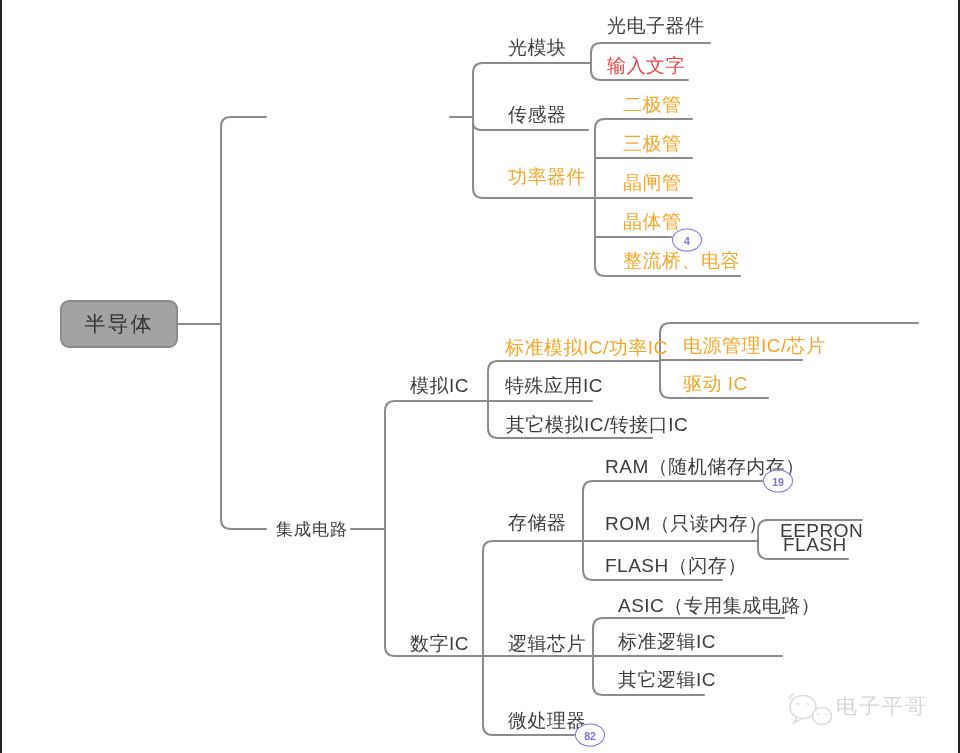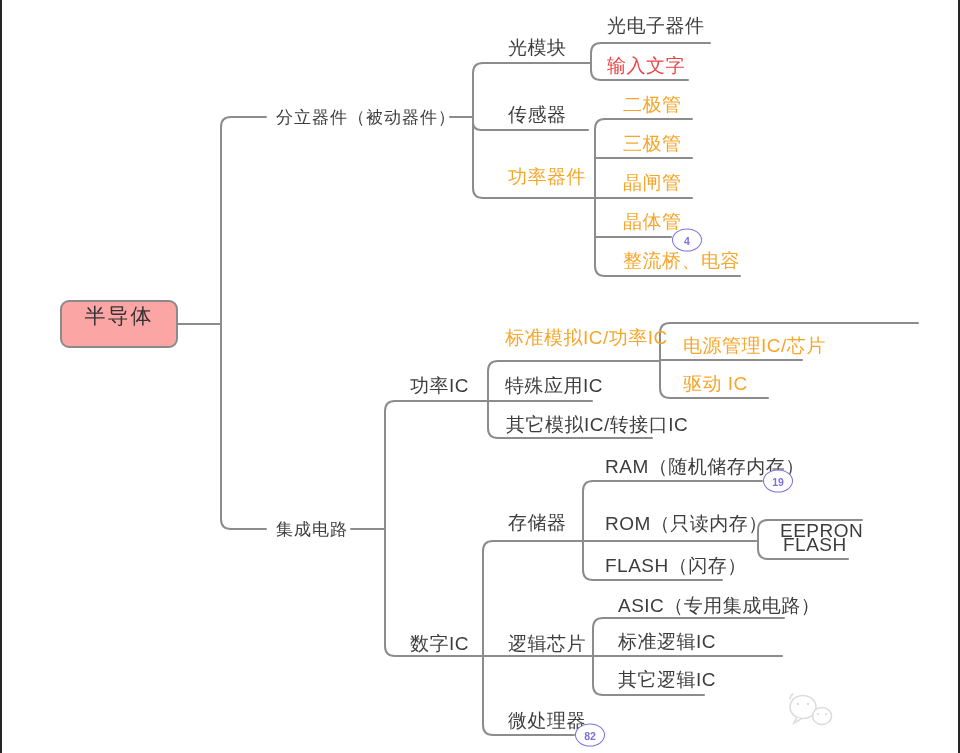--- a/index.html
+++ b/index.html
@@ -10,22 +10,22 @@
   .links{position:absolute;left:0;top:0;z-index:1;}
   .label{
     position:absolute;transform:translateY(-50%);white-space:nowrap;
     font-size:19px;color:#3d3d3d;z-index:2;line-height:1;letter-spacing:.5px;
   }
   .lv1{font-size:17px;letter-spacing:1px;}
   .accent{color:#f7a62a;text-align:right;}
   .muted{color:#ef4444;}
   .root-node{
     position:absolute;left:60px;top:300px;width:114px;height:44px;
-    border:2px solid #8a8a8a;border-radius:9px;background:#fca5a5;
-    display:flex;justify-content:center;
+    border:2px solid #8a8a8a;border-radius:9px;background:#a3a3a3;
+    display:flex;align-items:center;justify-content:center;
     font-size:21px;color:#333;letter-spacing:2px;z-index:2;
   }
   .badge{
     position:absolute;width:30px;height:23px;transform:translate(-50%,-50%);
     border:1.6px solid #7b72dd;border-radius:50%;background:#fff;color:#7b72dd;
     font-size:10.5px;font-weight:bold;display:flex;align-items:center;justify-content:center;
     z-index:3;box-sizing:border-box;
   }
   .watermark{
     position:absolute;left:784px;top:692px;display:flex;align-items:center;z-index:2;
@@ -102,53 +102,55 @@
       <ellipse cx="822" cy="716" rx="9.5" ry="8.5" fill="#ffffff"></ellipse>
       <circle cx="818" cy="714" r="1.1" fill="#dcdcdc" stroke="none"></circle>
       <circle cx="826" cy="714" r="1.1" fill="#dcdcdc" stroke="none"></circle>
     </g>
   </svg>
 
   <div class="root-node">
     <span>半导体</span>
   </div>
 
-  <div class="label lv1" style="left:276px;top:117px">分立器件（被动器件）</div>
   <div class="label lv1" style="left:276px;top:529px">集成电路</div>
 
   <div class="label" style="left:508px;top:47px">光模块</div>
   <div class="label" style="left:607px;top:25px">光电子器件</div>
   <div class="label muted" style="left:607px;top:65px">输入文字</div>
   <div class="label" style="left:508px;top:114px">传感器</div>
   <div class="label accent" style="left:508px;top:176px">功率器件</div>
   <div class="label accent" style="left:623px;top:104px">二极管</div>
   <div class="label accent" style="left:623px;top:143px">三极管</div>
   <div class="label accent" style="left:623px;top:182px">晶闸管</div>
   <div class="label accent" style="left:623px;top:221px">晶体管</div>
   <div class="label accent" style="left:623px;top:260px">整流桥、电容</div>
   <div class="badge" style="left:687px;top:240px">4</div>
 
-  <div class="label" style="left:410px;top:385px">功率IC</div>
-  <div class="label accent" style="left:505px;top:337px">标准模拟IC/功率IC</div>
+  <div class="label" style="left:410px;top:385px">模拟IC</div>
+  <div class="label accent" style="left:505px;top:347px">标准模拟IC/功率IC</div>
   <div class="label" style="left:505px;top:385px">特殊应用IC</div>
   <div class="label" style="left:506px;top:424px">其它模拟IC/转接口IC</div>
   <div class="label accent" style="left:683px;top:345px">电源管理IC/芯片</div>
   <div class="label accent" style="left:683px;top:383px">驱动 IC</div>
 
   <div class="label" style="left:410px;top:643px">数字IC</div>
   <div class="label" style="left:508px;top:522px">存储器</div>
   <div class="label" style="left:605px;top:466px">RAM（随机储存内存）</div>
   <div class="badge" style="left:778px;top:481px">19</div>
   <div class="label" style="left:605px;top:523px">ROM（只读内存）</div>
   <div class="label" style="left:605px;top:565px">FLASH（闪存）</div>
   <div class="label" style="left:780px;top:530px">EEPRON</div>
   <div class="label" style="left:783px;top:544px">FLASH</div>
   <div class="label" style="left:508px;top:643px">逻辑芯片</div>
   <div class="label" style="left:618px;top:605px">ASIC（专用集成电路）</div>
   <div class="label" style="left:618px;top:641px">标准逻辑IC</div>
   <div class="label" style="left:618px;top:679px">其它逻辑IC</div>
   <div class="label" style="left:508px;top:720px">微处理器</div>
   <div class="badge" style="left:590px;top:735px">82</div>
 
+  <div class="watermark">
+    <span class="watermark-text" style="margin-left:52px">电子平哥</span>
+  </div>
 
   <div class="edge left"></div>
   <div class="edge right"></div>
 </div>
 
 </body></html>

